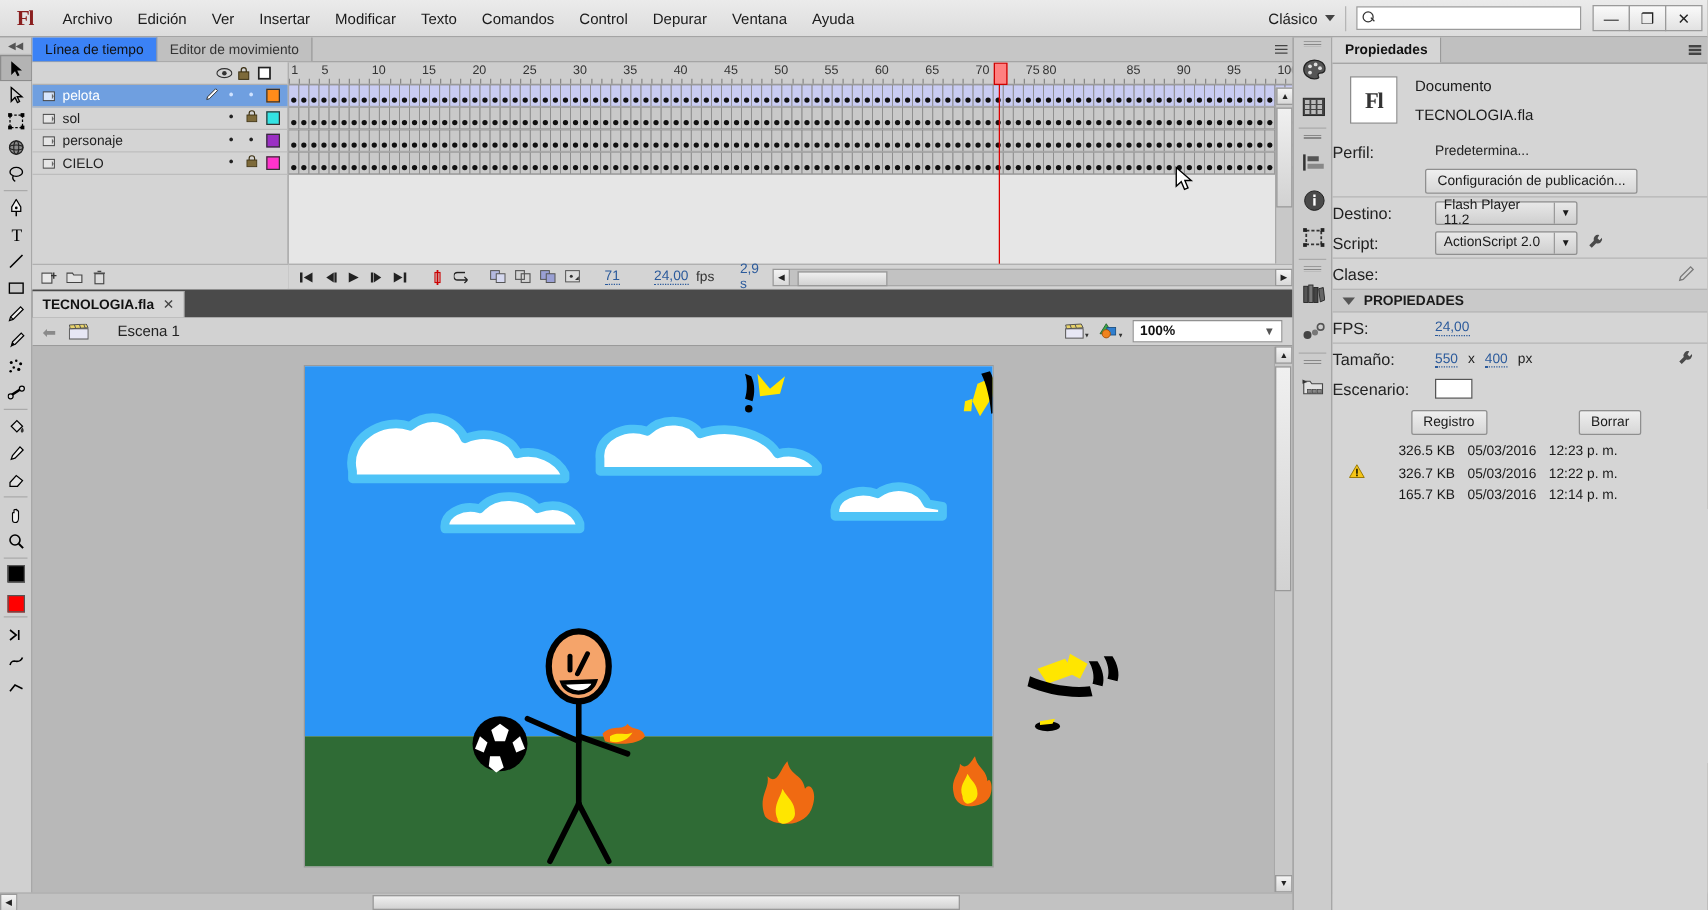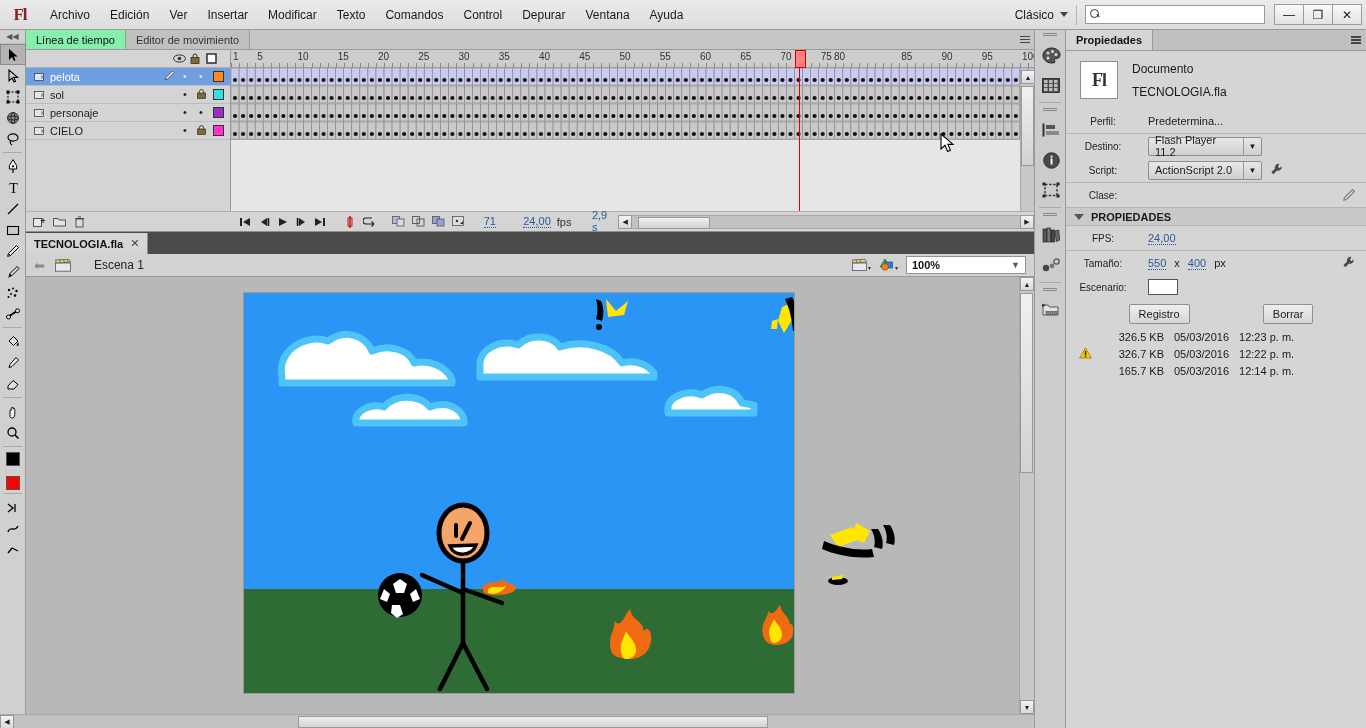--- a/index.html
+++ b/index.html
@@ -71,21 +71,21 @@
     background:#d7d7d7; border-bottom:1px solid #8e8e8e;
   }
   .tl-tabs {
     height:20px; background:#c6c6c6; border-bottom:1px solid #9a9a9a;
     display:flex; align-items:flex-end; position:relative;
   }
   .tl-tab {
     height:19px; padding:0 10px; display:flex;align-items:center; font-size:11px;
     background:#c0c0c0; border-right:1px solid #9a9a9a; color:#333;
   }
-  .tl-tab.active { background:#86efac; color:#111; }
+  .tl-tab.active { background:#3b82f6; color:#111; }
   .tl-tabs-right { margin-left:auto; display:flex; align-items:center; padding-right:4px; gap:8px; height:19px;}
   .hmenu { display:flex;flex-direction:column;gap:1.5px; }
   .hmenu i { display:block;width:10px;height:1.5px;background:#444; }
 
   .tl-body { position:relative; height:181px; background:#cfcfcf; display:flex; }
 
   
   .layer-col { width:205px; background:#d4d4d4; border-right:1px solid #9a9a9a; position:relative; }
   .layer-head {
     height:18px; display:flex; align-items:center; border-bottom:1px solid #b0b0b0;
@@ -217,21 +217,21 @@
   }
   .doc-meta { display:flex; flex-direction:column; gap:9px; font-size:12px; color:#1a1a1a; }
 
   .sec-head {
     height:19px; background:#c9c9c9; border-top:1px solid #b5b5b5; border-bottom:1px solid #b5b5b5;
     display:flex; align-items:center; gap:7px; padding-left:8px;
     font-size:11px; font-weight:bold; color:#1a1a1a;
   }
   .tri { width:0;height:0;border-left:5px solid transparent;border-right:5px solid transparent;border-top:6px solid #555; }
   .prow { display:flex; align-items:center; min-height:24px; padding:2px 10px 2px 0; gap:8px; }
-  .plabel { width:74px; text-align:center; font-size:10px; color:#222; }
+  .plabel { width:74px; text-align:left; font-size:13px; color:#222; }
   .pval { font-size:11px; color:#222; }
   .link-val { color:#2b5a9b; border-bottom:1px dotted #2b5a9b; cursor:pointer;}
   .btn {
     background:linear-gradient(#efefef,#d6d6d6); border:1px solid #8f8f8f;
     padding:3px 9px; font-size:11px; color:#1a1a1a; border-radius:2px;
   }
   .combo {
     background:linear-gradient(#e8e8e8,#cfcfcf); border:1px solid #8f8f8f; border-radius:2px;
     height:19px; display:inline-flex; align-items:center; font-size:11px; color:#1a1a1a;
   }
@@ -1829,20 +1829,23 @@
       <div class="doc-meta">
         <span>Documento</span>
         <span>TECNOLOGIA.fla</span>
       </div>
     </div>
 
     <div class="prow">
       <span class="plabel">Perfil:</span>
       <span class="pval">Predetermina...</span>
     </div>
+    <div class="prow" style="padding-left:74px">
+      <button class="btn">Configuración de publicación...</button>
+    </div>
     <div class="sec-divider"></div>
     <div class="prow">
       <span class="plabel">Destino:</span>
       <span class="combo">
         <span class="cv-txt" style="width:94px">Flash Player 11.2</span>
         <span class="cv-sep"></span>
           <span class="cv-arw">▼</span>
       </span>
     </div>
     <div class="prow">

